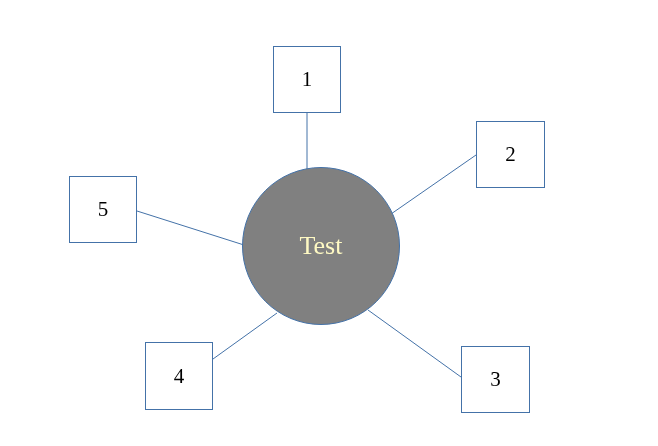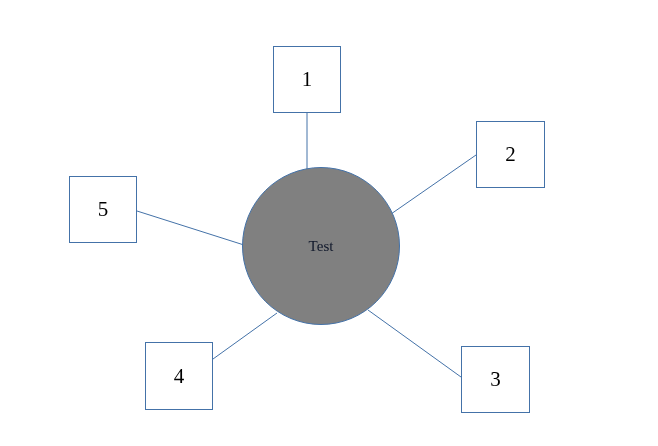--- a/index.html
+++ b/index.html
@@ -44,23 +44,23 @@
     box-sizing: border-box;
     border-radius: 50%;
     background: #808080;
     border: 1px solid #4472a8;
     display: flex;
     align-items: center;
     justify-content: center;
   }
   .hub-label {
     font-family: "Liberation Serif", "DejaVu Serif", serif;
-    font-size: 15px;
+    font-size: 26px;
     line-height: 1;
-    color: #0f172a;
+    color: #fef9c3;
   }
 </style>
 </head>
 <body style="background: rgb(255, 255, 255);">
 
 <div id="canvas">
 
   <svg id="edges" viewBox="0 0 658 446" width="658" height="446" xmlns="http://www.w3.org/2000/svg">
       <line x1="307" y1="113" x2="307" y2="169" stroke="#4472a8" stroke-width="1"></line>
       <line x1="476" y1="155" x2="391" y2="214" stroke="#4472a8" stroke-width="1"></line>

